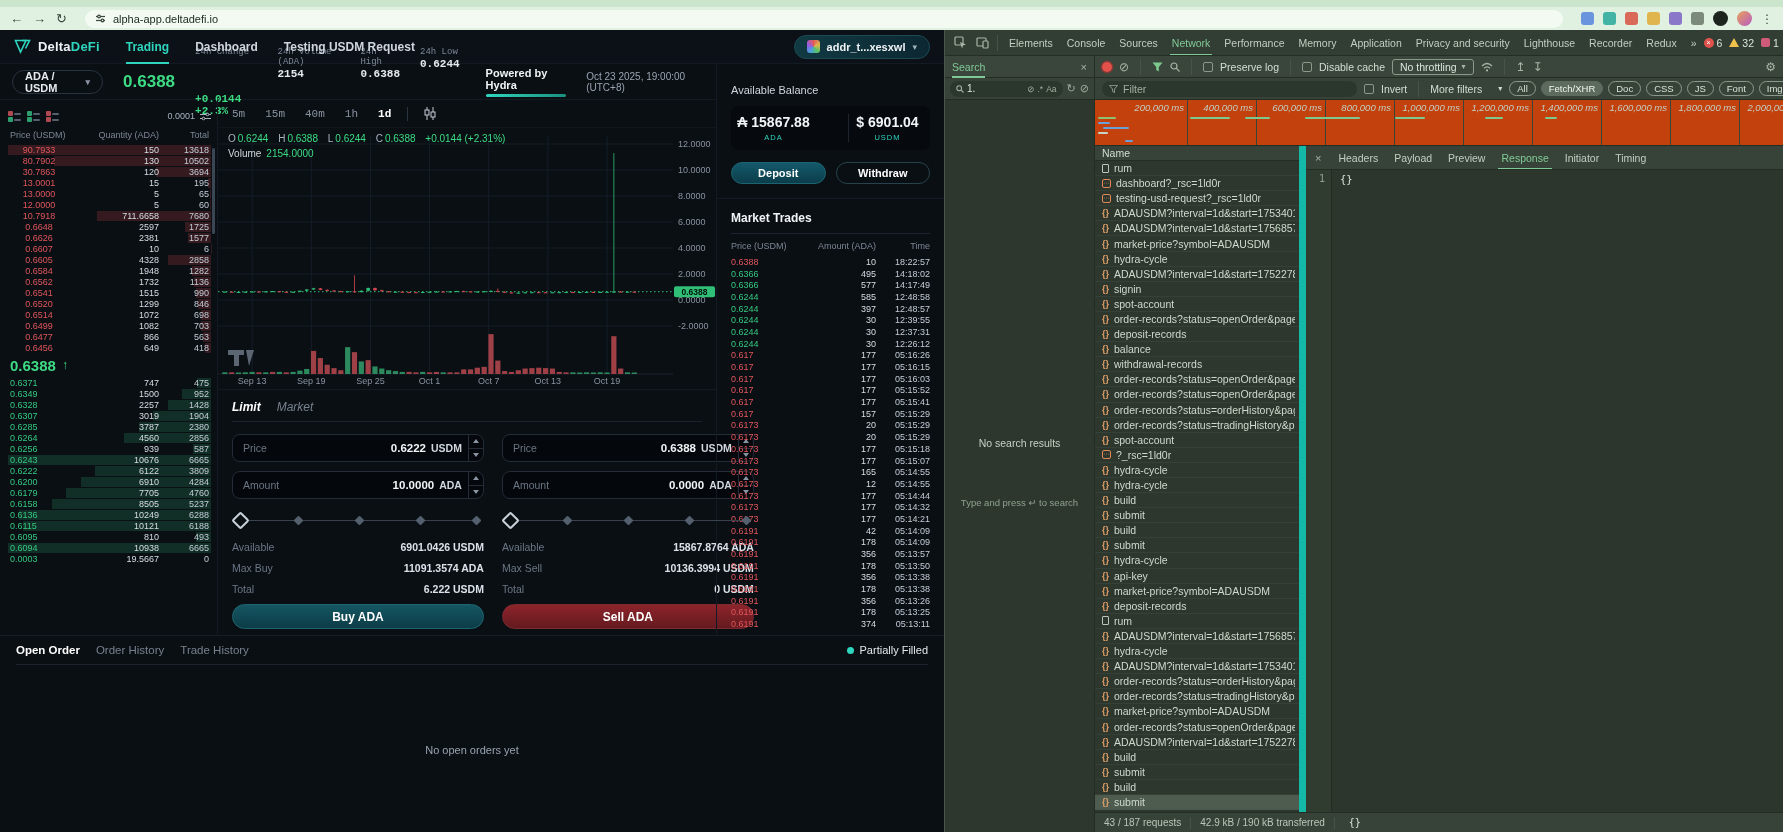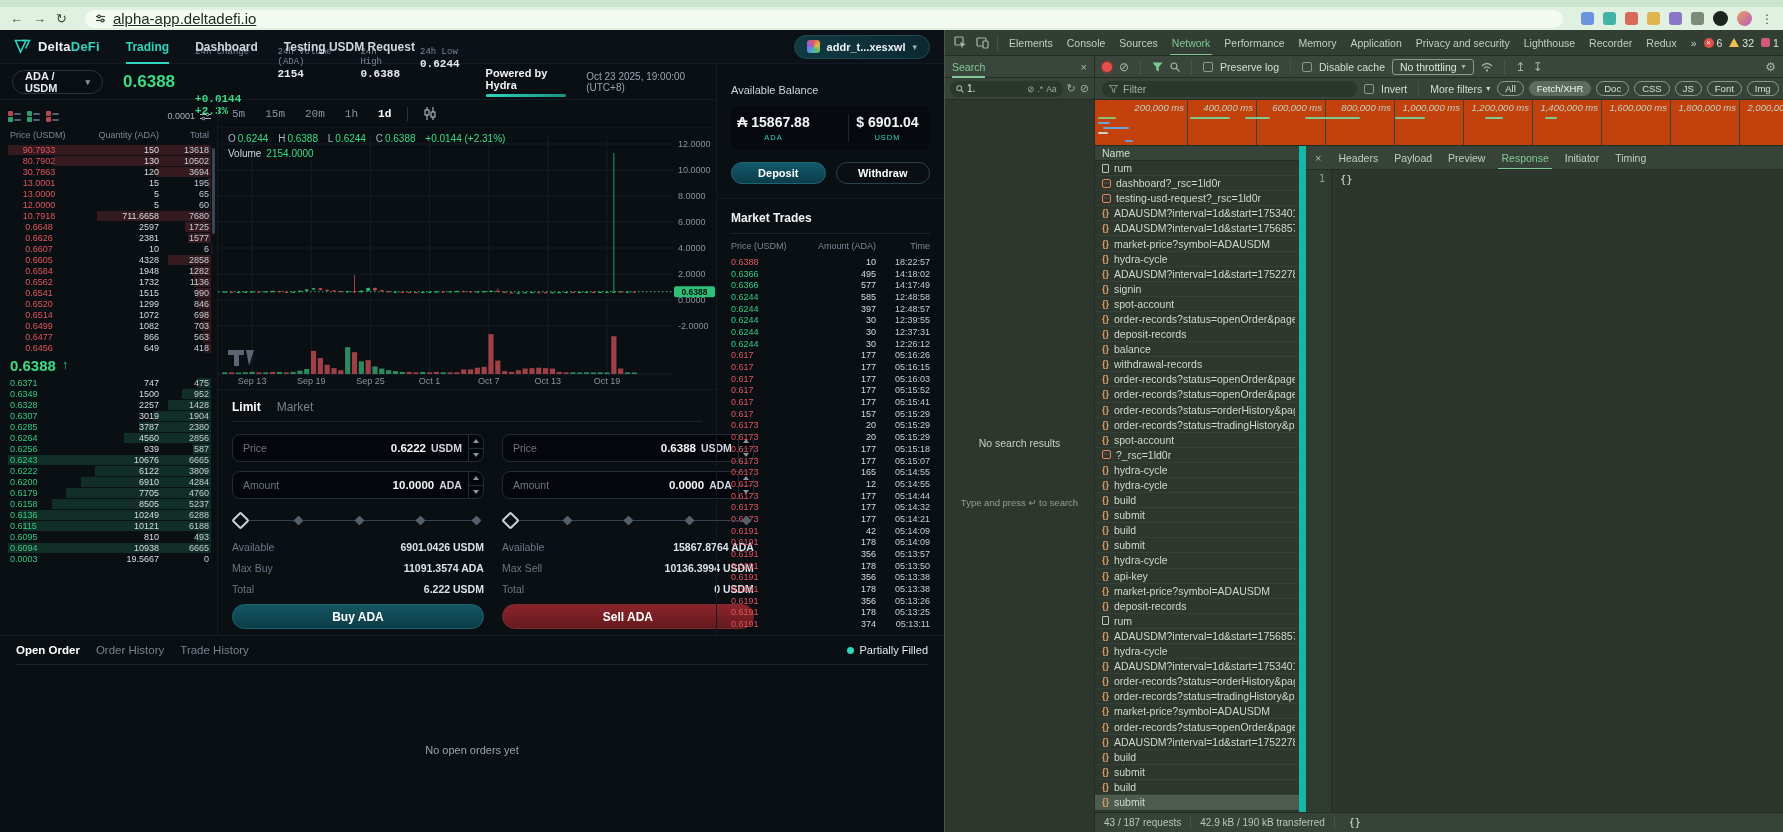--- a/index.html
+++ b/index.html
@@ -7,21 +7,21 @@
     font-family:"Liberation Sans", sans-serif; }
   .screen { position:relative; width:1783px; height:832px; display:flex; flex-direction:column; }
 
   
   .chrome { height:30px; flex:0 0 30px; display:flex; flex-direction:column; }
   .tabstrip { height:7px; background:#cbe5cd; }
   .toolbar { height:23px; background:#e0f1e1; display:flex; align-items:center; padding:0 10px; gap:10px; }
   .nav-ic { color:#3c463c; font-size:13px; line-height:1; cursor:default; }
   .url-pill { flex:1; height:18px; background:#f2faf2; border-radius:9px; display:flex; align-items:center;
     gap:7px; padding:0 10px; margin:0 8px; }
-  .url-text { font-size:15px; color:#222e22;text-decoration:underline; }
+  .url-text { font-size:11px; color:#222e22; }
   .tune svg { display:block; }
   .chrome-right { display:flex; align-items:center; gap:9px; }
   .ext { width:13px; height:13px; border-radius:3px; }
   .ext.e1{background:#6a94de;} .ext.e2{background:#43b3a6;} .ext.e3{background:#d96a5a;}
   .ext.e4{background:#e0b54d;} .ext.e5{background:#8a77c9;} .ext.e6{background:#7b8a7b;}
   .avatar-dark { width:15px; height:15px; border-radius:50%; background:#1d241d; }
   .avatar-user { width:15px; height:15px; border-radius:50%; background:linear-gradient(135deg,#e8a35a,#b85ac2); }
   .kebab { color:#3c463c; font-size:12px; }
 
   .content { flex:1; display:flex; min-height:0; }
@@ -98,21 +98,21 @@
   .tf-sep { width:1px; height:14px; background:#2a3340; }
   .chart-area { position:relative; flex:1; }
   .chart-area svg { position:absolute; inset:0; }
   .ohlc { position:absolute; top:3px; left:10px; font-size:10px; line-height:15px; z-index:2; }
   .ohlc .k { color:#aab3bf; margin-right:2px; } .ohlc .v { color:#3ddc84; margin-right:7px; }
   .ohlc .vol-k { color:#cfd5dc; margin-right:5px; }
 
   
   .trade-form { flex:1; padding:10px 14px 0 14px; }
   .tf-tabs { display:flex; gap:16px; padding-bottom:7px; border-bottom:1px solid #1b2330; }
-  .tf-tab { font-size:12px; color:#77818d; cursor:pointer; }
+  .tf-tab { font-size:12px; color:#77818d; cursor:pointer;font-style:italic; }
   .tf-tab.active { color:#ffffff; font-weight:bold; }
   .form-grid { display:grid; grid-template-columns:1fr 1fr; gap:10px 18px; margin-top:12px; }
   .inp { height:28px; background:#04070b; border:1px solid #242c37; border-radius:8px; display:flex;
     align-items:center; overflow:hidden; }
   .inp .lab { font-size:10.5px; color:#6b7684; padding-left:10px; }
   .inp input { flex:1; background:transparent; border:none; outline:none; color:#f0f4f6; font-weight:bold;
     font-size:11.5px; text-align:right; font-family:"Liberation Sans",sans-serif; min-width:0; }
   .inp .unit { font-size:10.5px; font-weight:bold; color:#cfd6dd; padding:0 6px 0 5px; }
   .stepper { width:15px; align-self:stretch; border-left:1px solid #242c37; display:flex; flex-direction:column; }
   .stepper i { flex:1; display:flex; align-items:center; justify-content:center; cursor:pointer; }
@@ -214,21 +214,21 @@
   .nt-filter { height:22px; flex:0 0 22px; background:#374338; border-bottom:1px solid #232d23;
     display:flex; align-items:center; gap:7px; padding:0 7px; overflow:hidden; }
   .filter-pill { width:255px; height:16px; background:#2b372c; border-radius:8px; display:flex; align-items:center;
     gap:5px; padding:0 7px; flex:0 0 auto; }
   .filter-pill input { flex:1; min-width:0; background:transparent; border:none; outline:none; color:#dbe5db;
     font-size:10.5px; font-family:"Liberation Sans",sans-serif; }
   .filter-pill input::placeholder { color:#9fae9f; }
   .chip { height:15px; border:1px solid #8a9a8a; border-radius:8px; display:flex; align-items:center;
     padding:0 7px; font-size:9.5px; color:#d7e2d7; cursor:pointer; white-space:nowrap; flex:0 0 auto; }
   .chip.active { background:#5d6b5e; border-color:#5d6b5e; color:#f0f5f0; }
-  .more-filters { display:flex; align-items:center; gap:4px; color:#d3ded3; font-size:10.5px; white-space:nowrap; cursor:pointer; }
+  .more-filters { display:flex; align-items:center; gap:16px; color:#d3ded3; font-size:10.5px; white-space:nowrap; cursor:pointer; }
 
   .nt-timeline { height:46px; flex:0 0 46px; background:#c2410c; border-bottom:1px solid #232d23;
     position:relative; overflow:hidden;font-style:italic; }
   .tl-cols { position:absolute; inset:0; display:flex; padding-left:24px; }
   .tl-col { width:69px; flex:0 0 69px; border-right:1px solid #3a453a; font-size:9.5px; color:#c3cfc3;
     text-align:right; padding:2px 3px 0 0; }
   .tl-mark { position:absolute; height:2px; border-radius:1px; }
 
   .nt-split { flex:1; display:flex; min-height:0; }
   .req-col { width:211px; flex:0 0 211px; border-right:7px solid #14b8a6; display:flex; flex-direction:column; min-height:0; }
@@ -620,21 +620,21 @@
                   </div>
                 </div>
             </div>
 
             <div class="center">
               <div class="chart-card">
                 <div class="tf-row">
                   <span id="tf-list" style="display:flex;gap:20px;font-family:Liberation Mono, monospace;">
                       <span class="tf">5m</span>
                       <span class="tf">15m</span>
-                      <span class="tf">20m</span>
+                      <span class="tf">40m</span>
                       <span class="tf">1h</span>
                       <span class="tf active">1d</span>
                     </span>
                   <span class="tf-sep"></span>
                   <svg width="12" height="13" viewBox="0 0 12 13">
                       <g stroke="#c6ccd4" stroke-width="1">
                         <line x1="3" y1="0" x2="3" y2="13"></line>
                         <rect x="1" y="3" width="4" height="5" fill="#10161e"></rect>
                         <line x1="9" y1="0" x2="9" y2="13"></line>
                         <rect x="7" y="5" width="4" height="5" fill="#10161e"></rect>

